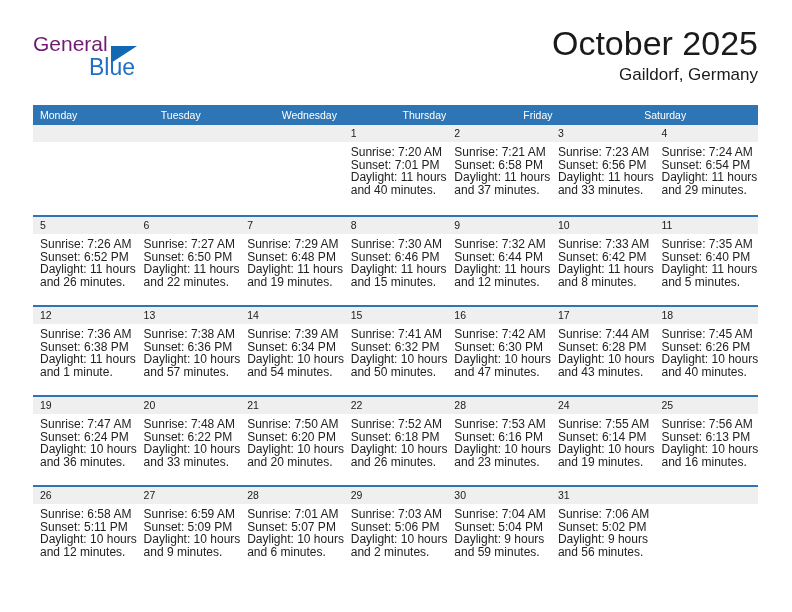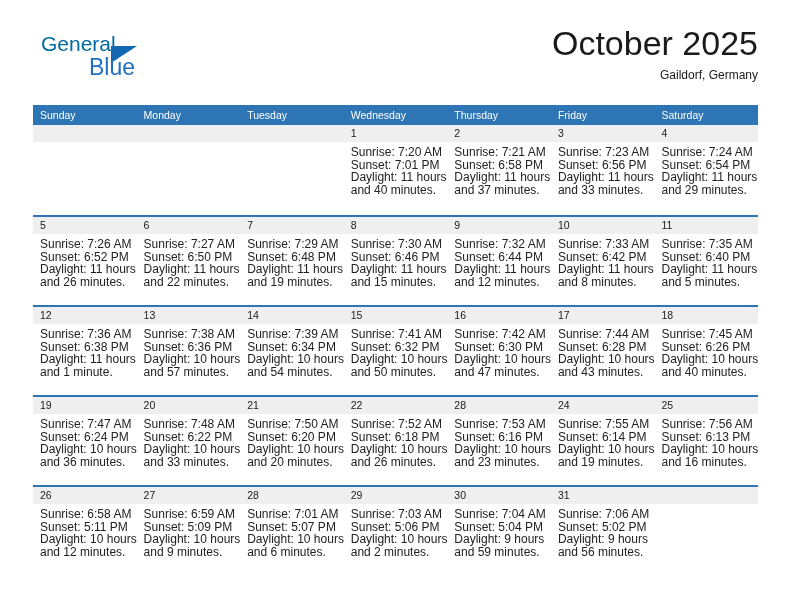--- a/index.html
+++ b/index.html
@@ -31,25 +31,25 @@
   }
   .brand {
     position: absolute;
     left: 0;
     top: 4px;
     width: 230px;
     height: 56px;
   }
   .brand-general {
     position: absolute;
-    left: 8px;
+    left: 0;
     top: 0;
     font-size: 21px;
     letter-spacing: 0px;
-    color: #0369a1;
+    color: #701a75;
     font-family: "Liberation Sans", sans-serif;
   }
   .brand-blue {
     position: absolute;
     left: 56px;
     top: 22px;
     font-size: 23px;
     color: #1f6fc4;
     font-family: "Liberation Sans", sans-serif;
   }
@@ -70,21 +70,21 @@
     text-align: right;
   }
   .title-main {
     font-size: 34px;
     color: #1a1a1a;
     line-height: 30px;
     white-space: nowrap;
     font-family: Liberation Sans, sans-serif;
   }
   .title-sub {
-    font-size: 12px;
+    font-size: 17px;
     color: #1a1a1a;
     line-height: 20px;
     margin-top: 7px;
     white-space: nowrap;
     font-family: "Liberation Sans", sans-serif;
   }
 
   
   .calendar {
     position: absolute;
@@ -160,21 +160,20 @@
     <div class="titles">
       <div class="title-main">October 2025</div>
       <div class="title-sub">Gaildorf, Germany</div>
     </div>
 
   </div>
 
   <div class="calendar">
 
     <div class="weekday-row">
-      <div class="weekday">Sunday</div>
       <div class="weekday">Monday</div>
       <div class="weekday">Tuesday</div>
       <div class="weekday">Wednesday</div>
       <div class="weekday">Thursday</div>
       <div class="weekday">Friday</div>
       <div class="weekday">Saturday</div>
     </div>
 
     <div class="week first">
       <div class="day empty">

